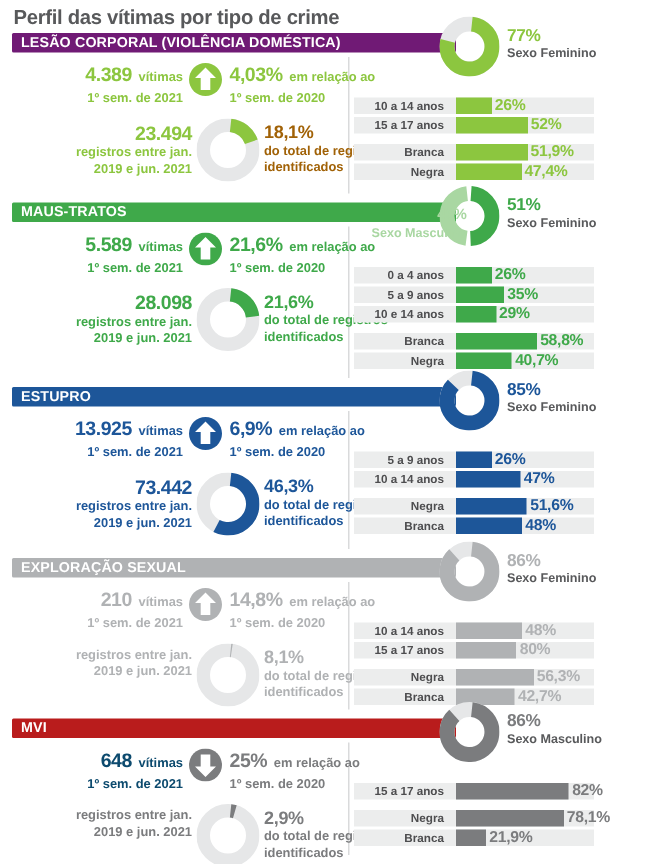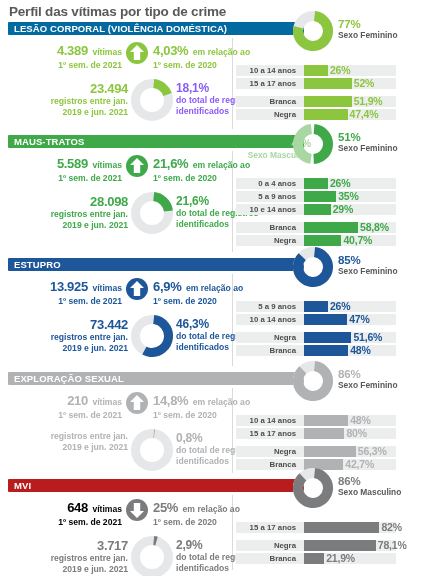--- a/index.html
+++ b/index.html
@@ -95,21 +95,21 @@
   }
 </style>
 </head>
 <body>
 
 <div class="page-title">Perfil das vítimas por tipo de crime</div>
 
 <div id="sections-root">
   <div class="section" style="top:22px;height:113px;">
 
-    <div class="sec-head" style="background:#0369a1;">
+    <div class="sec-head" style="background:#701a75;">
       <span class="sec-head-label">LESÃO CORPORAL (VIOLÊNCIA DOMÉSTICA)</span>
     </div>
 
     <div class="divider" style="left:232px;top:16px;height:91px;"></div>
 
     <div class="left">
       <div class="row1">
         <div class="r1-left" style="color:#8cc63f;">
           <div class="r1l-line1">
             <span class="big">4.389</span>
@@ -137,21 +137,21 @@
           <div class="r2l-big">23.494</div>
           <div class="r2l-s">registros entre jan.</div>
           <div class="r2l-s">2019 e jun. 2021</div>
         </div>
         <div class="r2-donut">
           <svg width="42" height="42" viewBox="0 0 42 42">
     <circle cx="21" cy="21" r="16.5" fill="none" stroke="#e6e7e8" stroke-width="9"></circle>
     <circle cx="21" cy="21" r="16.5" fill="none" stroke="#8cc63f" stroke-width="9" stroke-dasharray="18.451987371226974 103.67255756846318" transform="rotate(-84 21 21)"></circle>
   </svg>
         </div>
-        <div class="r2-right" style="color:#8b5cf6;">
+        <div class="r2-right" style="color:#a16207;">
           <div class="r2r-big">18,1%</div>
           <div class="r2r-s">do total de registros</div>
           <div class="r2r-s">identificados</div>
         </div>
       </div>
     </div>
 
     <div class="right">
       <div class="sexdonut" style="left:57px;top:-11px;">
         <svg width="40" height="40" viewBox="0 0 40 40">
@@ -428,21 +428,21 @@
           <div class="r2l-s">registros entre jan.</div>
           <div class="r2l-s">2019 e jun. 2021</div>
         </div>
         <div class="r2-donut">
           <svg width="42" height="42" viewBox="0 0 42 42">
     <circle cx="21" cy="21" r="16.5" fill="none" stroke="#e6e7e8" stroke-width="9"></circle>
     <circle cx="21" cy="21" r="16.5" fill="none" stroke="#b0b2b4" stroke-width="9" stroke-dasharray="0.8155574528719103 103.67255756846318" transform="rotate(-84 21 21)"></circle>
   </svg>
         </div>
         <div class="r2-right" style="color:#b0b2b4;">
-          <div class="r2r-big">0,8%</div>
+          <div class="r2r-big">8,1%</div>
           <div class="r2r-s">do total de registros</div>
           <div class="r2r-s">identificados</div>
         </div>
       </div>
     </div>
 
     <div class="right">
       <div class="sexdonut" style="left:57px;top:-11px;">
         <svg width="40" height="40" viewBox="0 0 40 40">
     <circle cx="20" cy="20" r="15" fill="none" stroke="#e6e7e8" stroke-width="10"></circle>
@@ -487,21 +487,21 @@
   <div class="section" style="top:479px;height:97px;">
 
     <div class="sec-head" style="background:#b91c1c;">
       <span class="sec-head-label">MVI</span>
     </div>
 
     <div class="divider" style="left:232px;top:16px;height:75px;"></div>
 
     <div class="left">
       <div class="row1">
-        <div class="r1-left" style="color:#000000;">
+        <div class="r1-left" style="color:#0c4a6e;">
           <div class="r1l-line1">
             <span class="big">648</span>
             <span class="sm"> vítimas</span>
           </div>
           <div class="r1l-line2">1º sem. de 2021</div>
         </div>
         <div class="arrowbox">
           <svg width="22" height="22" viewBox="0 0 22 22">
     <circle cx="11" cy="11" r="11" fill="#7b7c7e"></circle>
     <path d="M11,19 L4,12 L7.8,12 L7.8,4 L14.2,4 L14.2,12 L18,12 Z" fill="#ffffff"></path>
@@ -511,21 +511,20 @@
           <div class="r1r-line1">
             <span class="big">25%</span>
             <span class="sm"> em relação ao</span>
           </div>
           <div class="r1r-line2">1º sem. de 2020</div>
         </div>
       </div>
 
       <div class="row2">
         <div class="r2-left" style="color:#7b7c7e;">
-          <div class="r2l-big">3.717</div>
           <div class="r2l-s">registros entre jan.</div>
           <div class="r2l-s">2019 e jun. 2021</div>
         </div>
         <div class="r2-donut">
           <svg width="42" height="42" viewBox="0 0 42 42">
     <circle cx="21" cy="21" r="16.5" fill="none" stroke="#e6e7e8" stroke-width="9"></circle>
     <circle cx="21" cy="21" r="16.5" fill="none" stroke="#7b7c7e" stroke-width="9" stroke-dasharray="2.9563957666606746 103.67255756846318" transform="rotate(-84 21 21)"></circle>
   </svg>
         </div>
         <div class="r2-right" style="color:#7b7c7e;">

